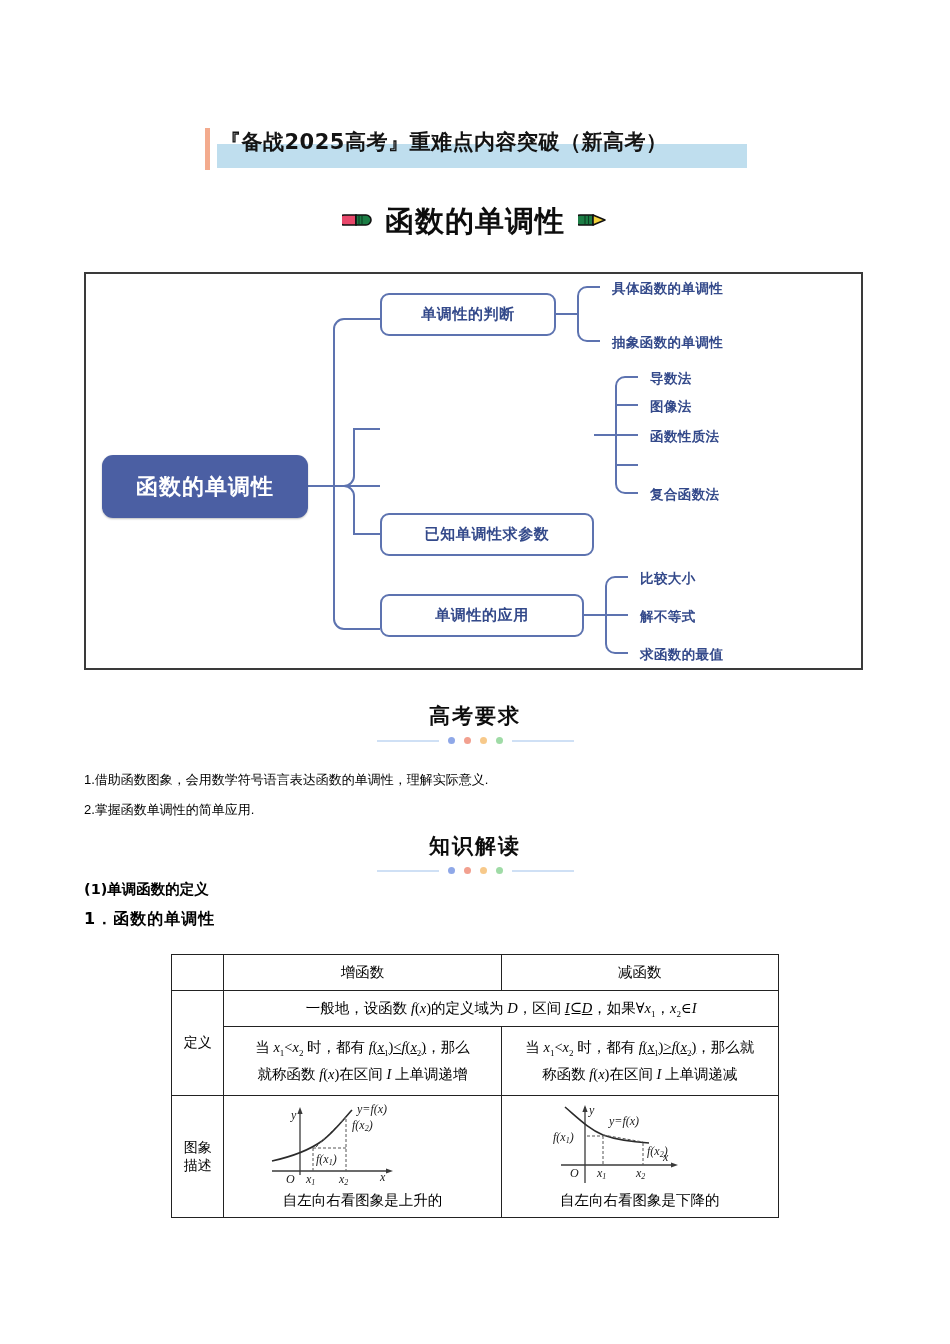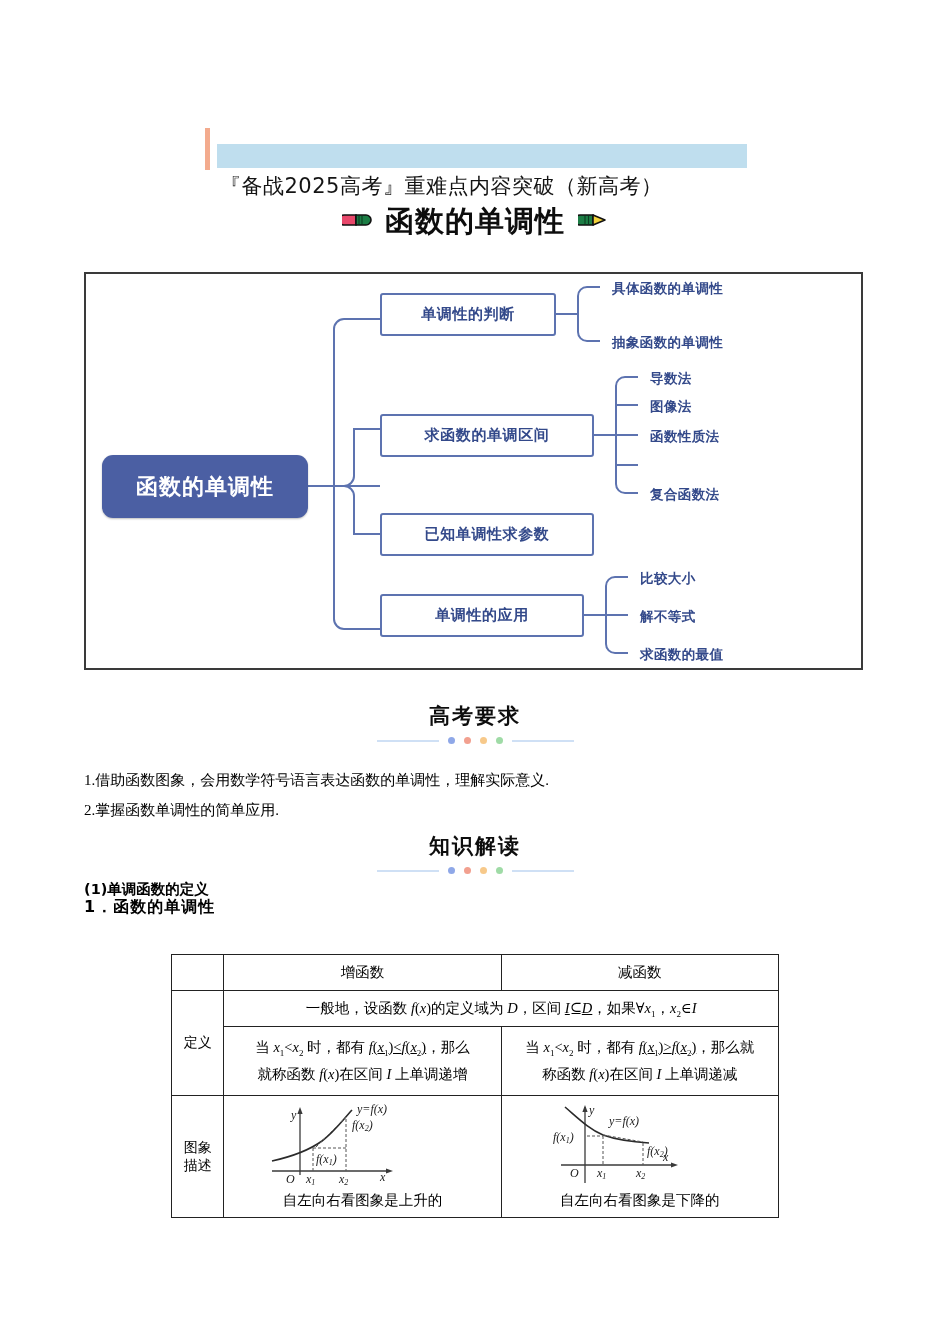--- a/index.html
+++ b/index.html
@@ -38,26 +38,25 @@
     top: 16px;
     width: 530px;
     height: 24px;
     background: #bfdeee;
   }
   .banner-text {
     position: absolute;
     left: 15px;
     top: 0px;
     font-family: "DejaVu Sans", "Liberation Sans", sans-serif;
-    font-weight: normal;
+    font-weight: bold;
     font-size: 21px;
     letter-spacing: 0.5px;
     white-space: nowrap;
     color: #141414;
-    margin-top: 44px;
   }
 
   
   .maintitle-row {
     position: absolute;
     left: 0;
     top: 202px;
     width: 950px;
     display: flex;
     align-items: center;
@@ -107,21 +106,21 @@
     border-radius: 11px;
     color: #ffffff;
     font-weight: bold;
     font-size: 22px;
     letter-spacing: 1px;
     box-shadow: 0 1px 2px rgba(0,0,0,.25);
   }
   .mm-branch {
     background: #ffffff;
     border: 2px solid #5d73b0;
-    border-radius: 3px;
+    border-radius: 9px;
     color: #33498a;
     font-weight: bold;
     font-size: 15px;
     letter-spacing: 0.6px;
     height: 43px;
   }
   .mm-leaf {
     position: absolute;
     font-family: "DejaVu Sans", "Liberation Sans", sans-serif;
     font-weight: bold;
@@ -162,34 +161,35 @@
     width: 7px;
     height: 7px;
     border-radius: 50%;
     display: inline-block;
   }
 
   
   .req-line {
     position: absolute;
     left: 84px;
-    font-size: 15px;
-    font-family: Liberation Serif, serif;
+    font-size: 13px;
+    font-family: Liberation Sans, sans-serif;
     color: #000;
     white-space: nowrap;
   }
 
   .hd1 {
     position: absolute;
     left: 84px;
     font-family: "DejaVu Sans", "Liberation Sans", sans-serif;
     font-weight: bold;
     font-size: 16px;
     letter-spacing: 1px;
     color: #000;
+    margin-top: 12px;
   }
   .hd2 {
     position: absolute;
     left: 84px;
     font-family: "DejaVu Sans", "Liberation Sans", sans-serif;
     font-weight: bold;
     font-size: 14.5px;
     color: #000;
   }
 
@@ -289,21 +289,20 @@
       <path d="M498,341 H520"></path>
       <path d="M520,341 V312 a9,9 0 0 1 9,-9 H542"></path>
       <path d="M520,341 H542"></path>
       <path d="M520,341 V370 a9,9 0 0 0 9,9 H542"></path>
     </g>
   </svg>
 
   <div class="mm-node mm-root">函数的单调性</div>
 
   <div class="mm-node mm-branch" style="left:294px; top:19px; width:176px;">单调性的判断</div>
-  <div class="mm-node mm-branch" style="left:294px; top:140px; width:214px;">求函数的单调区间</div>
   <div class="mm-node mm-branch" style="left:294px; top:239px; width:214px;">已知单调性求参数</div>
   <div class="mm-node mm-branch" style="left:294px; top:320px; width:204px;">单调性的应用</div>
 
   <div class="mm-leaf" style="left:518px; top:6px;">具体函数的单调性</div>
   <div class="mm-leaf" style="left:518px; top:60px;">抽象函数的单调性</div>
 
   <div class="mm-leaf" style="left:556px; top:96px;">导数法</div>
   <div class="mm-leaf" style="left:556px; top:124px;">图像法</div>
   <div class="mm-leaf" style="left:556px; top:154px;">函数性质法</div>
   <div class="mm-leaf" style="left:556px; top:212px;">复合函数法</div>

